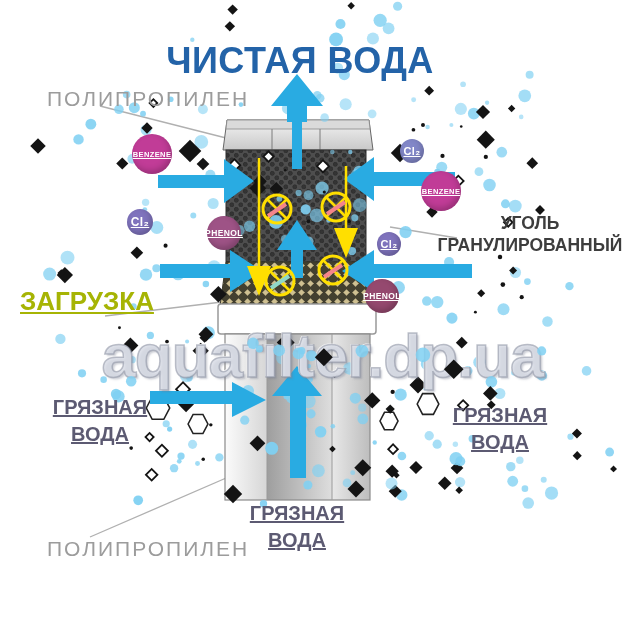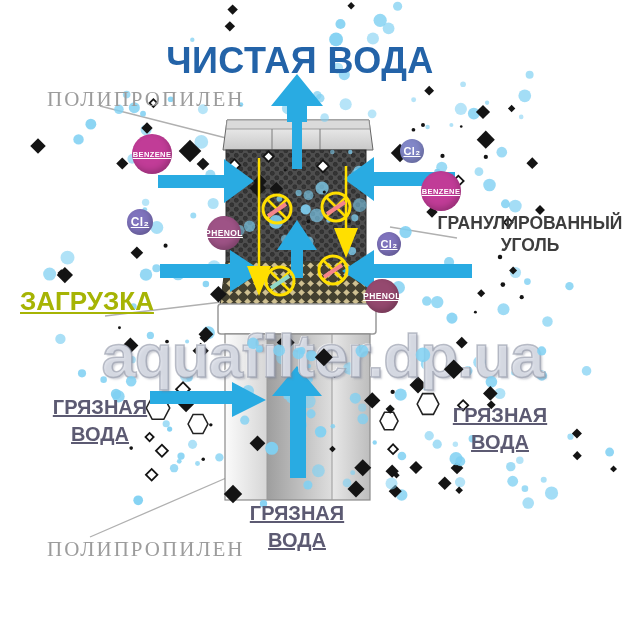--- a/index.html
+++ b/index.html
@@ -1,21 +1,21 @@
 <!DOCTYPE html>
 <html style="--cyan: #29abe2; --yellow: #ffdf00; --pink: #f4848b; --teal: #8fd9c9; --title-blue: #2363a8; --label-gray: #9c9c9c; --dark-label: #3d3d3d; --kdf-green: #a6b404; --dirty-label: #5c5a72;"><head>
 <meta charset="utf-8">
 <style>
   html,body{margin:0;padding:0;background:#fff;font-family:"Liberation Sans",sans-serif;}
   #stage{position:relative;width:640px;height:617px;background:#fff;overflow:hidden;}
   #scene,#overlay{position:absolute;left:0;top:0;z-index:2;}
   #overlay{z-index:5;pointer-events:none;}
   .lbl{position:absolute;z-index:6;text-align:center;line-height:1.25;}
   .title{left:130px;top:38px;width:340px;font-size:36px;font-weight:bold;letter-spacing:.5px;color:var(--title-blue);}
-  .poly{color:var(--label-gray);font-size:21px;letter-spacing:2px;text-align:left;font-family:Liberation Serif, serif;}
+  .poly{color:var(--label-gray);font-size:21px;letter-spacing:2px;text-align:left;}
   .poly-top{left:47px;top:86px;width:220px;}
   .poly-bottom{left:47px;top:536px;width:220px;}
   .gran{left:430px;top:212px;width:200px;font-size:17.5px;font-weight:bold;color:var(--dark-label);line-height:22px;}
   .kdf{left:20px;top:288px;width:128px;font-size:26px;font-weight:bold;color:var(--kdf-green);line-height:27px;text-decoration:underline;}
   .dirty{font-size:20px;font-weight:bold;color:var(--dirty-label);line-height:27px;text-decoration:underline;}
   .dirty-left{left:40px;top:394px;width:120px;}
   .dirty-right{left:440px;top:402px;width:120px;}
   .dirty-bottom{left:237px;top:500px;width:120px;}
   .watermark{position:absolute;left:5px;top:320px;width:635px;z-index:4;text-align:center;
     font-size:62px;font-weight:bold;letter-spacing:-1px;
@@ -388,22 +388,22 @@
         <line x1="324" y1="277" x2="342" y2="265" stroke="var(--pink)" stroke-width="4"></line>
       </g>
     </g>
   </svg>
 
   <div class="lbl title">ЧИСТАЯ ВОДА</div>
 
   <div class="lbl poly poly-top">ПОЛИПРОПИЛЕН</div>
 
   <div class="lbl gran">
+    <span style="display:block">УГОЛЬ</span>
     <span style="display:block">ГРАНУЛИРОВАННЫЙ</span>
-    <span style="display:block">УГОЛЬ</span>
   </div>
 
   <div class="lbl kdf">
     <span style="display:block">ЗАГРУЗКА</span>
   </div>
 
   <div class="lbl dirty dirty-left">
     <span style="display:block">ГРЯЗНАЯ</span>
     <span style="display:block">ВОДА</span>
   </div>

